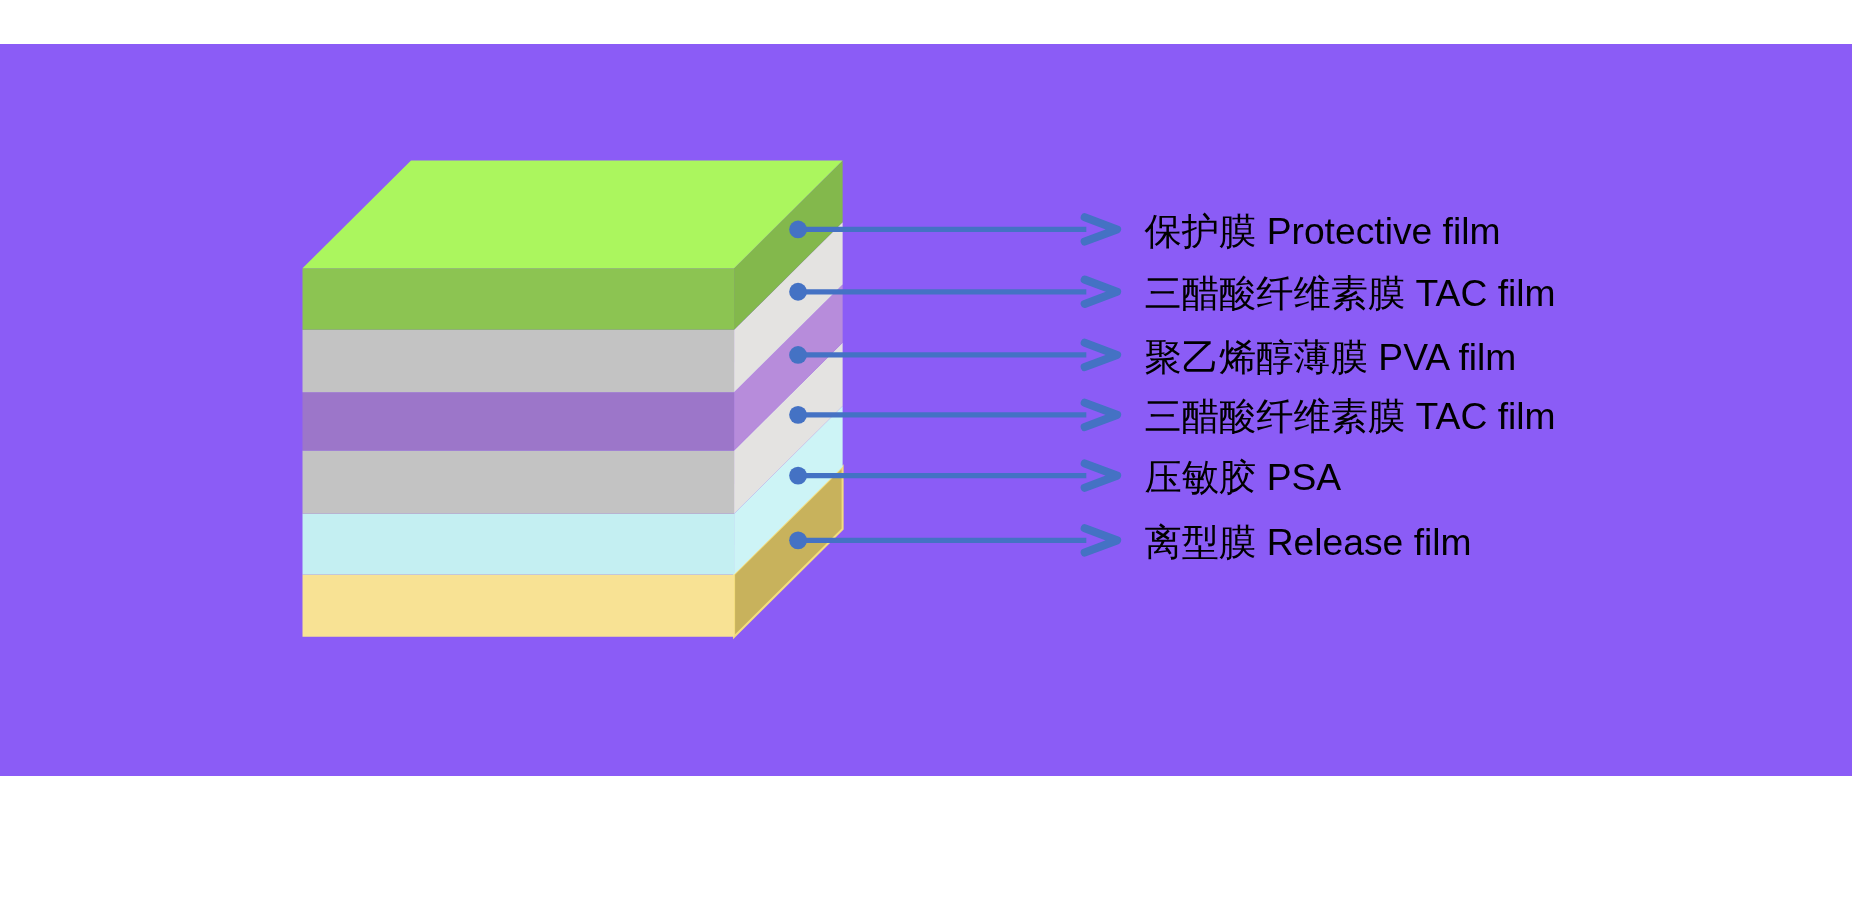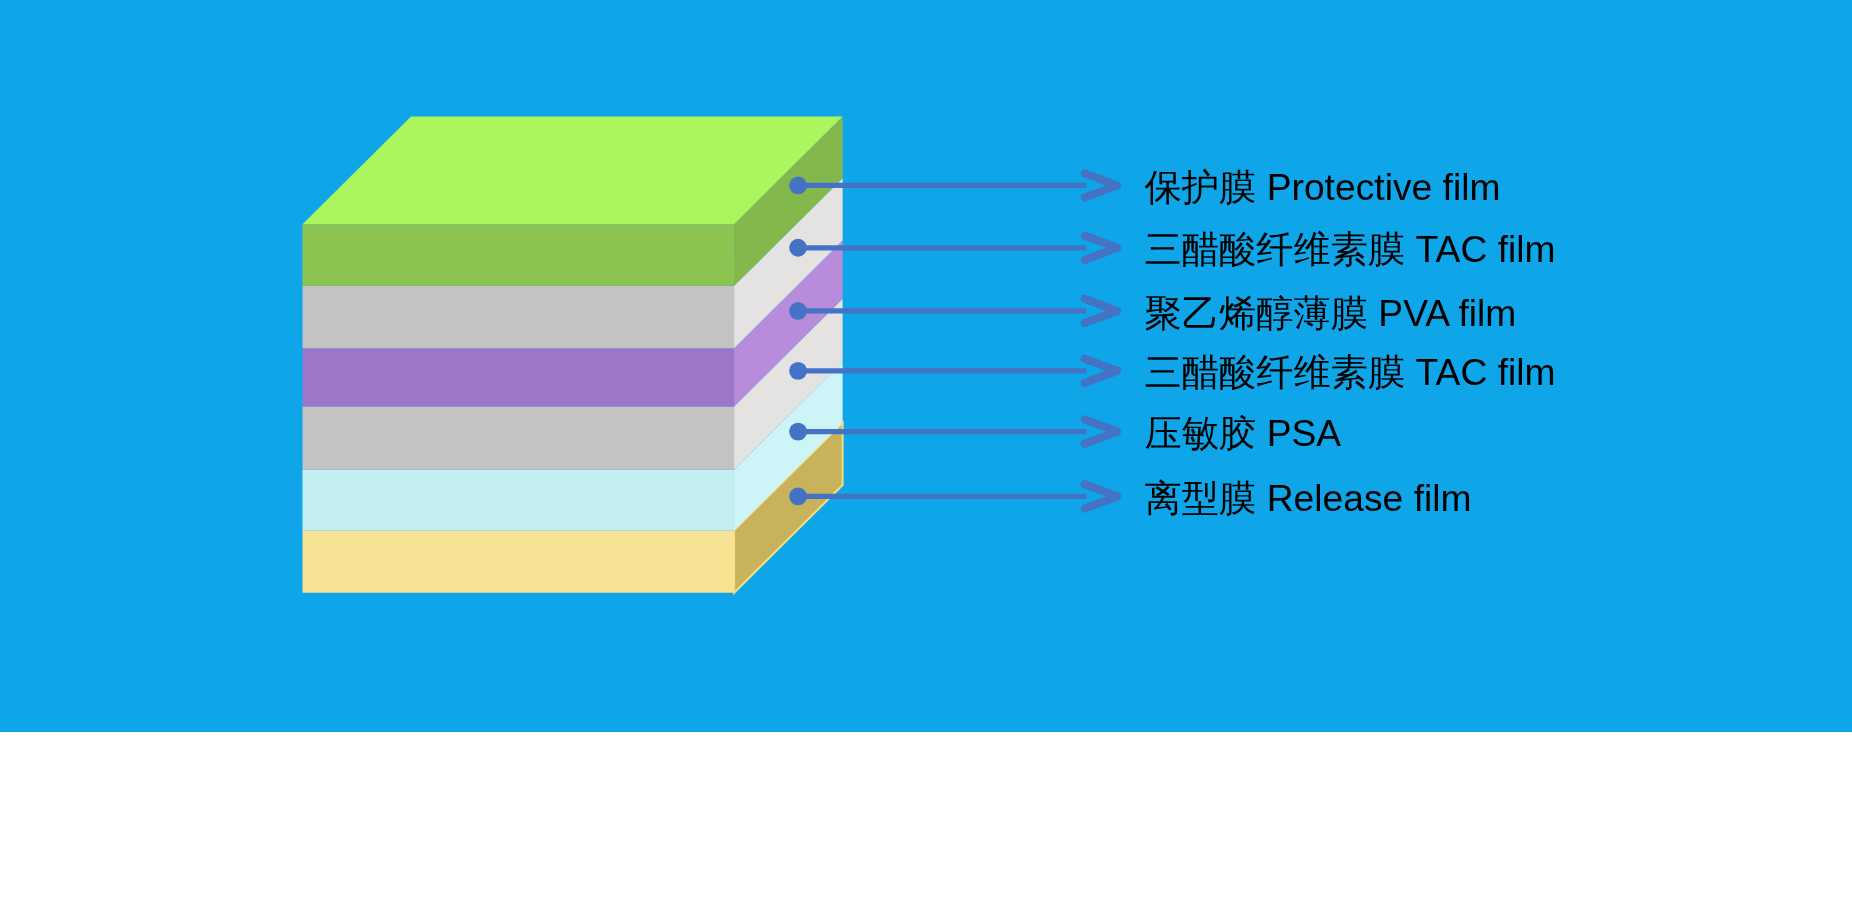--- a/index.html
+++ b/index.html
@@ -4,23 +4,24 @@
 <style>
   html, body {
     margin: 0;
     padding: 0;
     background: #ffffff;
   }
   .canvas {
     position: relative;
     width: 1852px;
     height: 732px;
-    background: #0ea5e9;
+    background: #8b5cf6;
     overflow: hidden;
     font-family: "Liberation Sans", "DejaVu Sans", sans-serif;
+    margin-top: 44px;
   }
   .canvas svg {
     display: block;
     width: 100%;
     height: 100%;
   }
   svg text {
     font-family: "Liberation Sans", "DejaVu Sans", sans-serif;
     font-weight: 400;
   }

